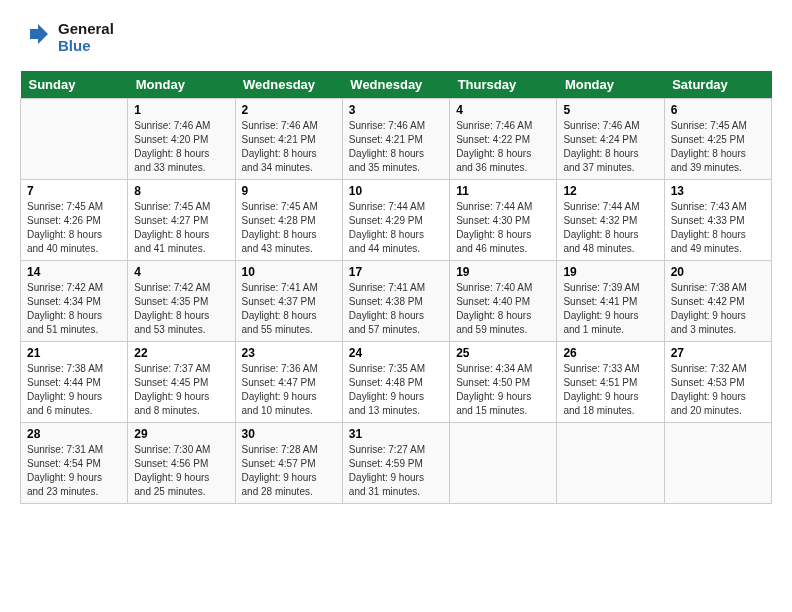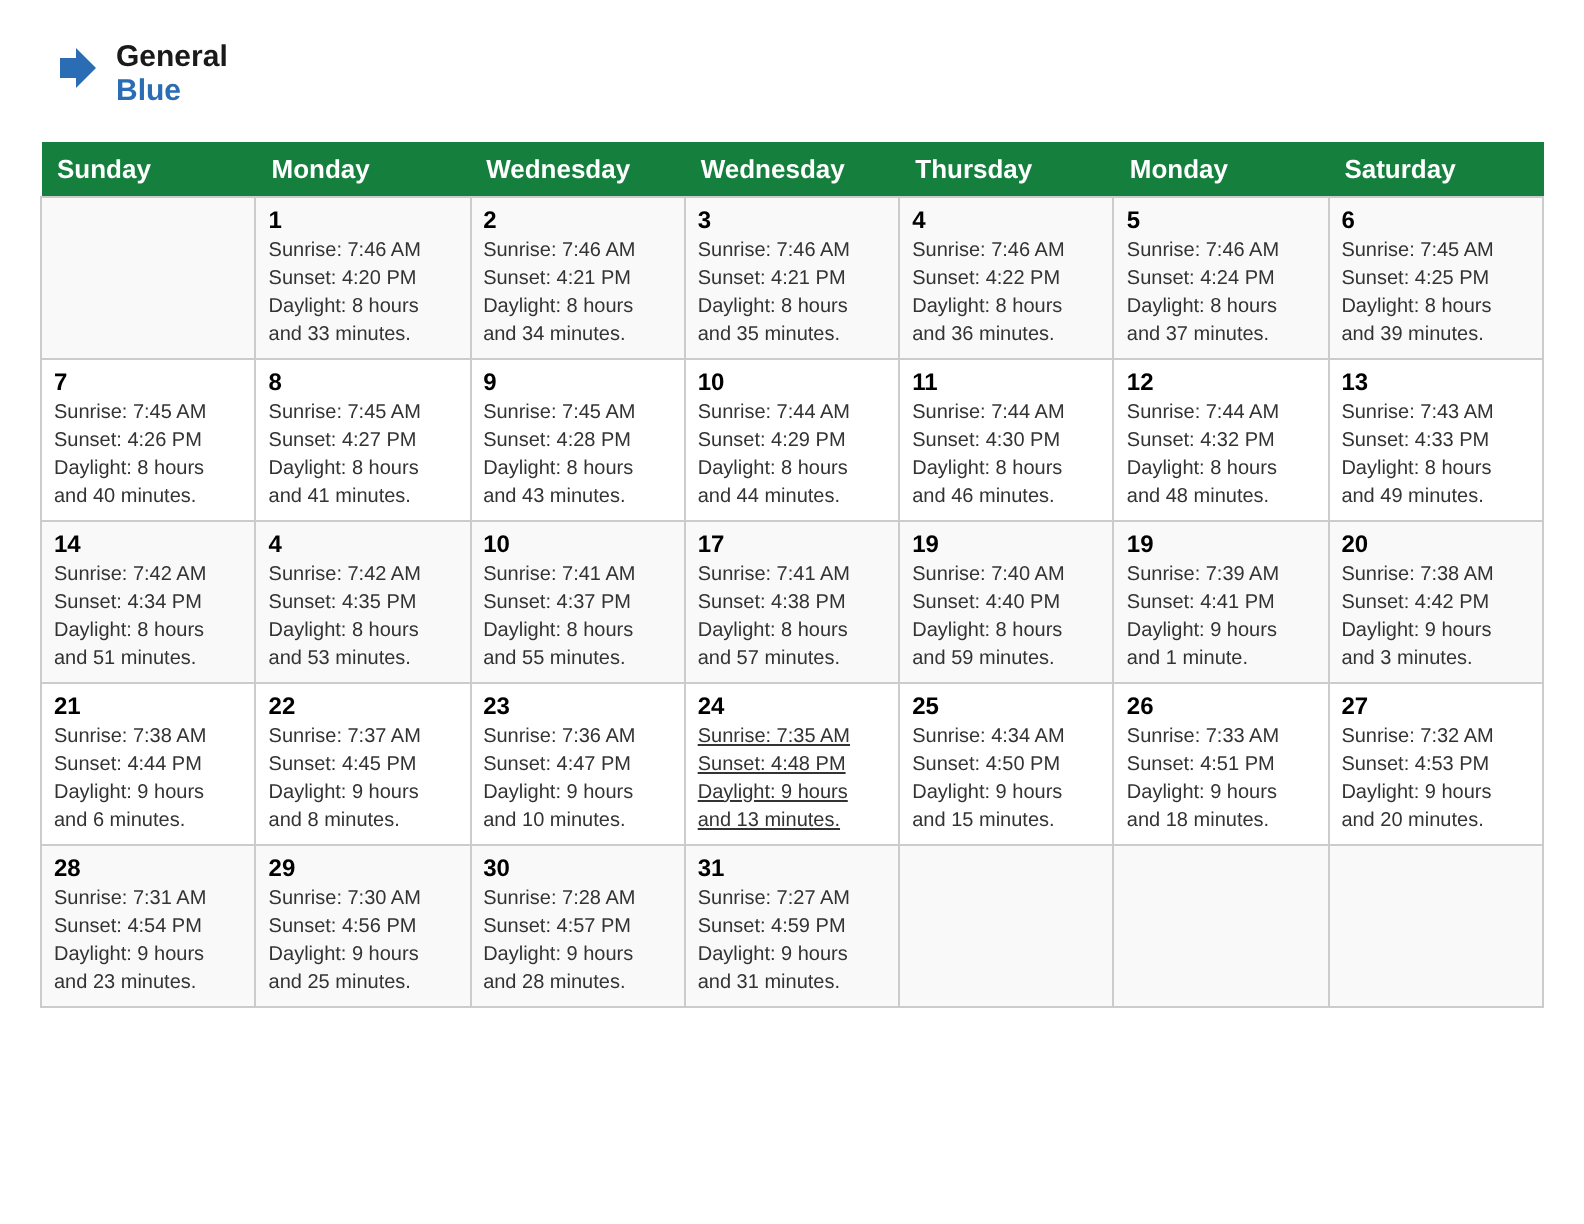--- a/index.html
+++ b/index.html
@@ -270,21 +270,21 @@
         </td>
         <td>
           <span class="day-num">23</span>
           <div class="day-info" style="white-space: pre-line;">Sunrise: 7:36 AM
 Sunset: 4:47 PM
 Daylight: 9 hours
 and 10 minutes.</div>
         </td>
         <td>
           <span class="day-num">24</span>
-          <div class="day-info" style="white-space: pre-line; text-decoration: underline;">Sunrise: 7:35 AM
+          <div class="day-info" style="white-space: pre-line;">Sunrise: 7:35 AM
 Sunset: 4:48 PM
 Daylight: 9 hours
 and 13 minutes.</div>
         </td>
         <td>
           <span class="day-num">25</span>
           <div class="day-info" style="white-space: pre-line;">Sunrise: 4:34 AM
 Sunset: 4:50 PM
 Daylight: 9 hours
 and 15 minutes.</div>

